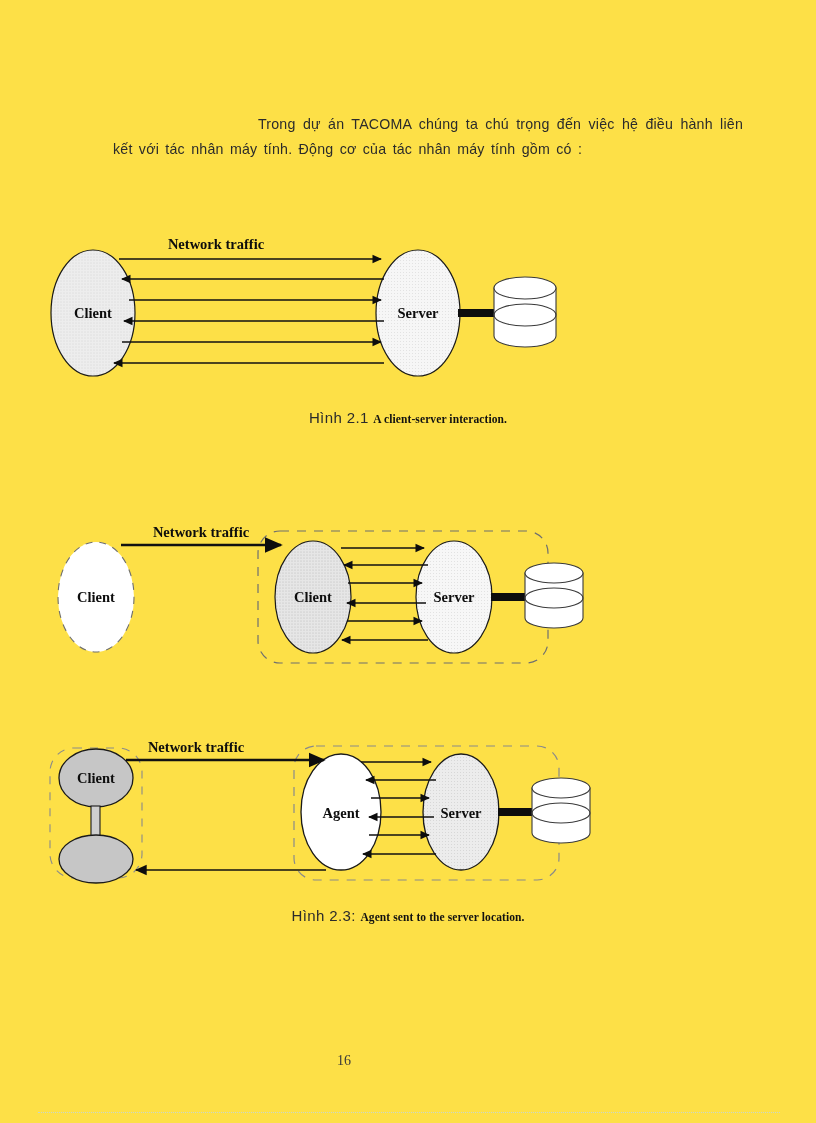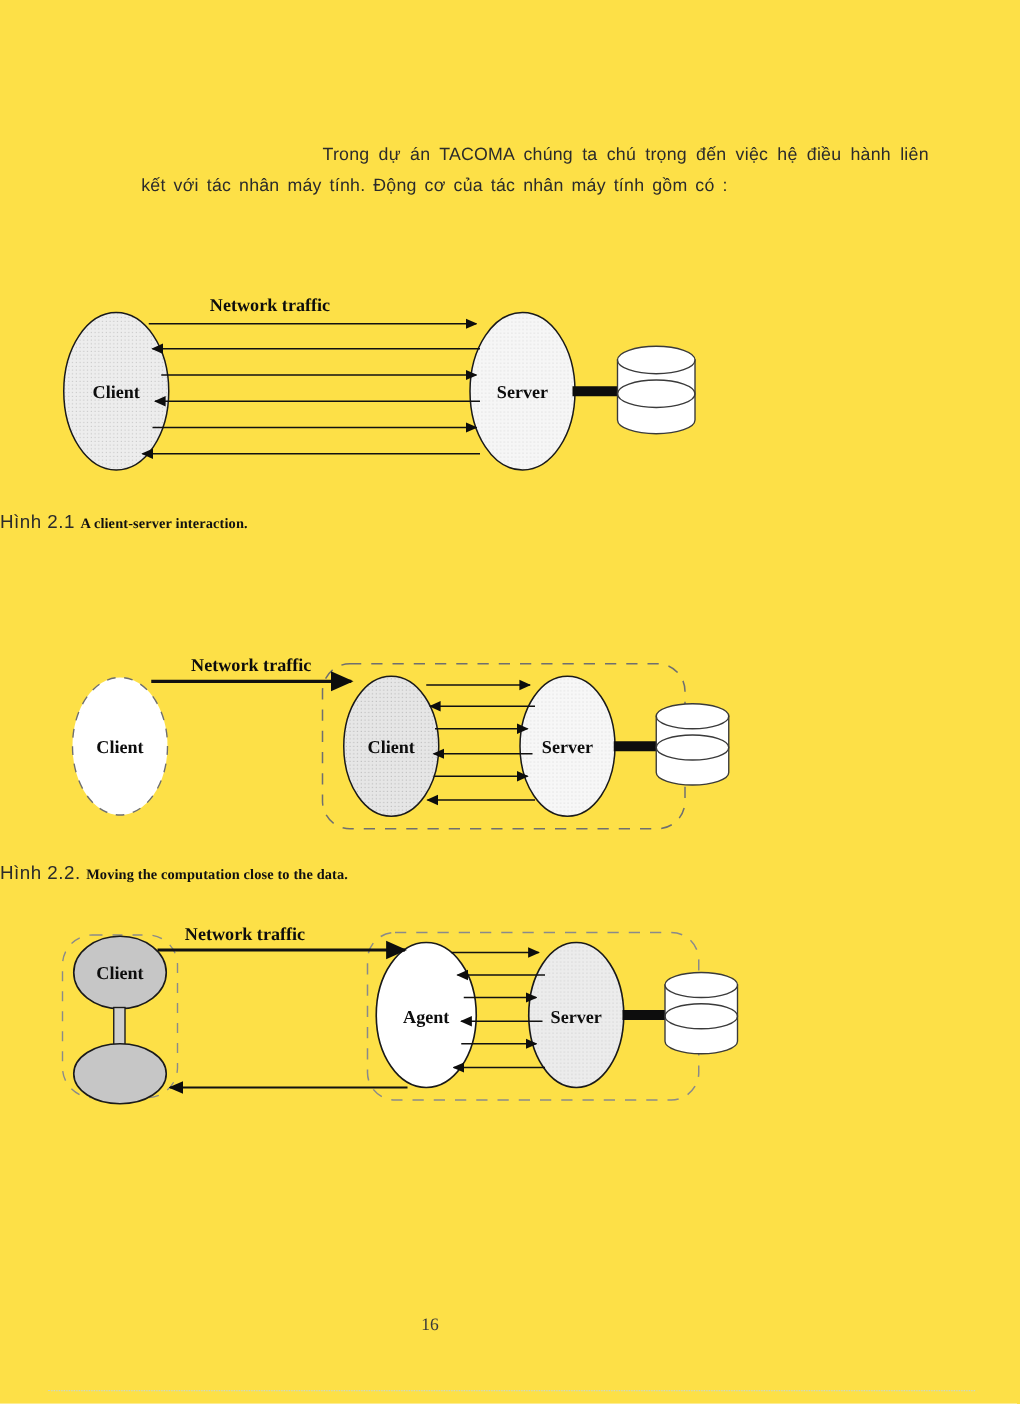--- a/index.html
+++ b/index.html
@@ -41,21 +41,21 @@
   
   .figure {
     position: absolute;
     left: 0;
     width: 672px;
   }
   .figure svg { display: block; margin: 0 auto; }
 
   .caption {
     width: 816px;
-    text-align: left;
+    text-align: center;
     white-space: nowrap;
   }
   .caption .num {
     font-family: "Liberation Sans", sans-serif;
     font-size: 15px;
     color: #2b2b2b;
     letter-spacing: 0.4px;
   }
   .caption .desc {
     font-family: "Liberation Serif", serif;
@@ -194,24 +194,20 @@
 
       <rect x="455" y="78" width="36" height="8" fill="#0d0d0d"></rect>
 
       <g>
         <path d="M 489 58 L 489 103 A 29 10 0 0 0 547 103 L 547 58 Z" fill="#ffffff" stroke="#3a3a3a" stroke-width="1.1"></path>
         <ellipse cx="518" cy="58" rx="29" ry="10" fill="#ffffff" stroke="#3a3a3a" stroke-width="1.1"></ellipse>
         <ellipse cx="518" cy="83" rx="29" ry="10" fill="none" stroke="#3a3a3a" stroke-width="1.1"></ellipse>
       </g>
     </svg>
 
-    <div class="caption" style="margin-top:20px;">
-      <span class="num">Hình 2.2.</span>
-      <span class="desc">Moving  the computation  close to the data.</span>
-    </div>
   </div>
 
   <div class="figure" style="top:732px;">
     <svg width="600" height="155" viewBox="0 0 600 155">
       <defs>
         <pattern id="stipE" width="3" height="3" patternUnits="userSpaceOnUse">
           <rect width="3" height="3" fill="#ececec"></rect>
           <circle cx="1.5" cy="1.5" r="0.45" fill="#c2c2c2"></circle>
         </pattern>
         <marker id="ahR3" viewBox="0 0 10 10" refX="9" refY="5" markerWidth="7" markerHeight="7" orient="auto-start-reverse">
@@ -253,19 +249,23 @@
 
       <rect x="462" y="76" width="36" height="8" fill="#0d0d0d"></rect>
 
       <g>
         <path d="M 496 56 L 496 101 A 29 10 0 0 0 554 101 L 554 56 Z" fill="#ffffff" stroke="#3a3a3a" stroke-width="1.1"></path>
         <ellipse cx="525" cy="56" rx="29" ry="10" fill="#ffffff" stroke="#3a3a3a" stroke-width="1.1"></ellipse>
         <ellipse cx="525" cy="81" rx="29" ry="10" fill="none" stroke="#3a3a3a" stroke-width="1.1"></ellipse>
       </g>
     </svg>
 
+    <div class="caption" style="margin-top:20px;">
+      <span class="num">Hình 2.3:</span>
+      <span class="desc">Agent sent to the server location.</span>
+    </div>
   </div>
 
   <div class="folio">16</div>
 
   <div class="bottom-rule"></div>
 
 </div>
 
 </body></html>

